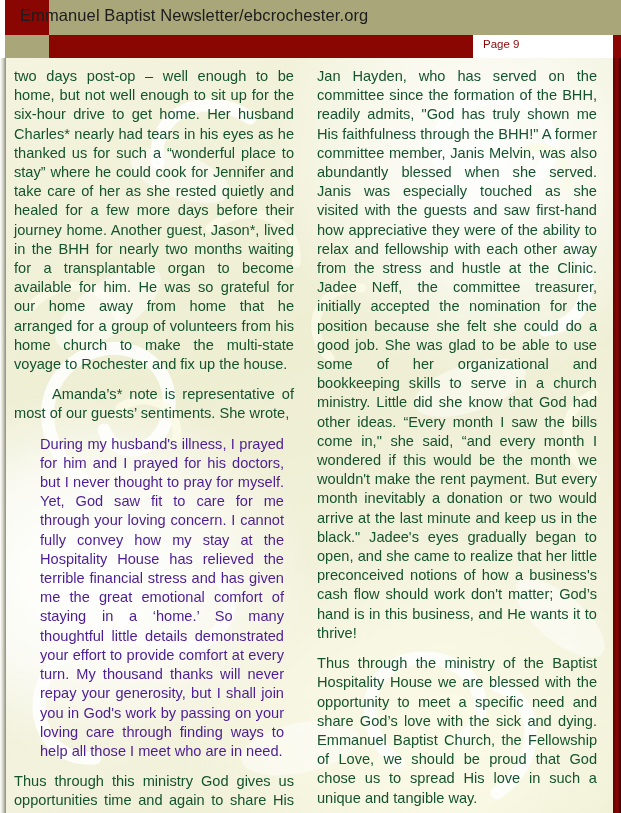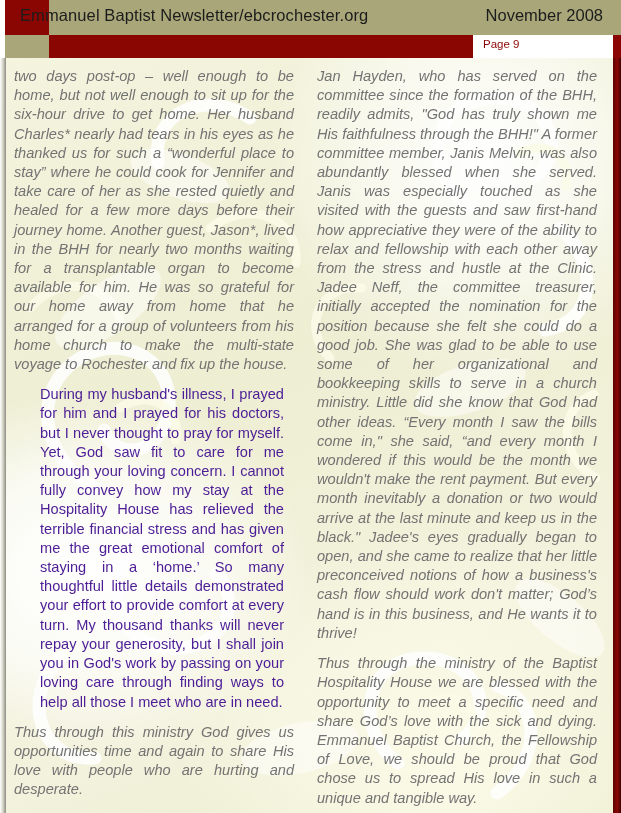--- a/index.html
+++ b/index.html
@@ -138,25 +138,24 @@
     top: 9px;
     width: 280px;
   }
   .col-left  { left: 14px; }
   .col-right { left: 317px; }
 
   p.para {
     margin: 0 0 11px 0;
     font-size: 14.6px;
     line-height: 19.2px;
-    color: #737373;
+    color: #14532d;
     text-align: justify;
     text-justify: inter-word;
     hyphens: none;
-    font-style: italic;
   }
   p.para.indent-first {
     text-indent: 38px;
   }
   blockquote.quote {
     margin: 11px 0 11px 0;
     padding: 0 10px 0 26px;
     font-size: 14.6px;
     line-height: 19.2px;
     color: #4c1d95;
@@ -168,21 +167,20 @@
 </style>
 </head>
 <body>
 
 <div class="page">
 
   <div class="masthead">
     <div class="mast-left-block"></div>
     <div class="mast-band"></div>
     <div class="mast-title">Emmanuel Baptist Newsletter/ebcrochester.org</div>
-    <div class="mast-date">November 2008</div>
     <div class="mast-lower-left"></div>
     <div class="mast-lower-bar"></div>
     <div class="mast-page-box"></div>
     <div class="mast-page-cap"></div>
     <div class="mast-page-label">Page 9</div>
   </div>
 
   <div class="content">
 
     <div class="watermark">
@@ -216,20 +214,21 @@
         </g>
       </svg>
       <div class="edge-left"></div>
       <div class="edge-right"></div>
     </div>
 
     <div class="columns">
 
       <div class="col col-left">
         <p class="para">two days post-op – well enough to be home, but not well enough to sit up for the six-hour drive to get home.  Her husband Charles* nearly had tears in his eyes as he thanked us for such a “wonderful place to stay” where he could cook for Jennifer and take care of her as she rested quietly and healed for a few more days before their journey home.  Another guest, Jason*, lived in the BHH for nearly two months waiting for a transplantable organ to become available for him.  He was so grateful for our home away from home that he arranged for a group of volunteers from his home church to make the multi-state voyage to Rochester and fix up the house.</p>
+        <p class="para indent-first">Amanda’s* note is representative of most of our guests’ sentiments.  She wrote,</p>
         <blockquote class="quote">
           <p>During my husband's illness, I prayed for him and I prayed for his doctors, but I never thought to pray for myself.  Yet, God saw fit to care for me through your loving concern.  I cannot fully convey how my stay at the Hospitality House has relieved the terrible financial stress and has given me the great emotional comfort of staying in a ‘home.’  So many thoughtful little details demonstrated your effort to provide comfort at every turn.  My thousand thanks will never repay your generosity, but I shall join you in God's work by passing on your loving care through finding ways to help all those I meet who are in need.</p>
         </blockquote>
         <p class="para">Thus through this ministry God gives us opportunities time and again to share His love with people who are hurting and desperate.</p>
 
       </div>
 
       <div class="col col-right">
         <p class="para">Jan Hayden, who has served on the committee since the formation of the BHH, readily admits, "God has truly shown me His faithfulness through the BHH!"  A former committee member, Janis Melvin, was also abundantly blessed when she served.   Janis was especially touched as she visited with the guests and saw first-hand how appreciative they were of the ability to relax and fellowship with each other away from the stress and hustle at the Clinic.  Jadee Neff, the committee treasurer, initially accepted the nomination for the position because she felt she could do a good job.  She was glad to be able to use some of her organizational and bookkeeping skills to serve in a church ministry.  Little did she know that God had other ideas.  “Every month I saw the bills come in," she said, “and every month I wondered if this would be the month we wouldn't make the rent payment.  But every month inevitably a donation or two would arrive at the last minute and keep us in the black."  Jadee's eyes gradually began to open, and she came to realize that her little preconceived notions of how a business's cash flow should work don't matter; God’s hand is in this business, and He wants it to thrive!</p>
         <p class="para">Thus through the ministry of the Baptist Hospitality House we are blessed with the opportunity to meet a specific need and share God’s love with the sick and dying.  Emmanuel Baptist Church, the Fellowship of Love, we should be proud that God chose us to spread His love in such a unique and tangible way.</p>

